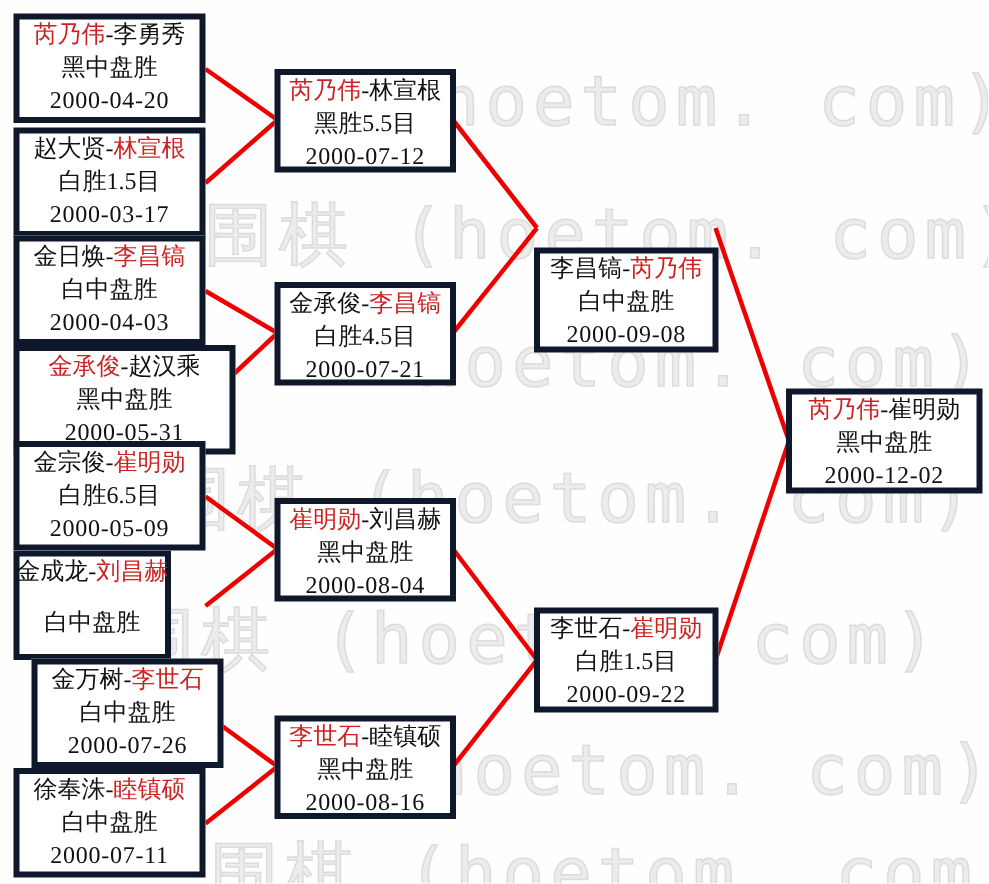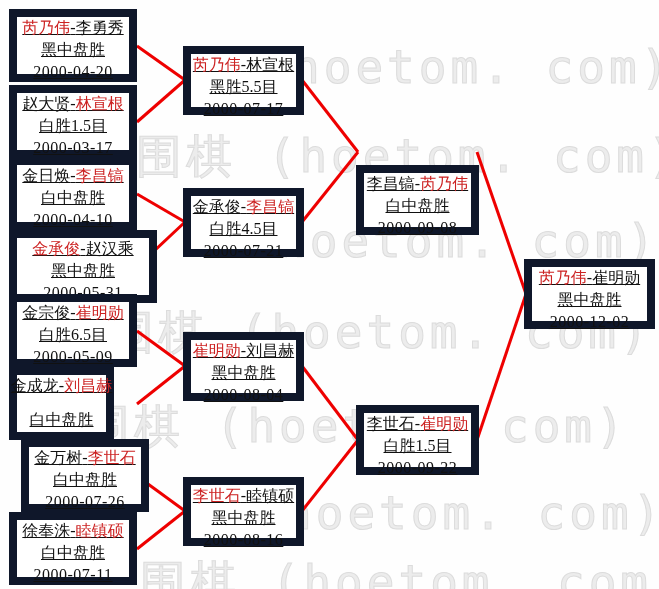--- a/index.html
+++ b/index.html
@@ -11,23 +11,23 @@
     position:absolute;z-index:0;white-space:nowrap;
     font-family:"DejaVu Sans Mono","Liberation Mono",monospace;
     font-size:46px;letter-spacing:4px;
     color:#ececec;-webkit-text-stroke:1px #dcdcdc;
     user-select:none;
   }
   #connector-layer{position:absolute;left:0;top:0;z-index:1;}
   #connector-layer line{stroke:#ee0000;stroke-width:3;}
   .match-box{
     position:absolute;z-index:2;box-sizing:border-box;
-    background:#ffffff;border:8px solid #0f172a;
+    background:#ffffff;border:4px solid #0f172a;
     display:flex;flex-direction:column;justify-content:flex-start;align-items:center;
-    text-align:center;font-size:16px;line-height:22px;color:#111111;text-decoration:underline;
+    text-align:center;font-size:16px;line-height:22px;color:#111111;
   }
   .match-box .names{white-space:nowrap;}
   .match-box .winner{color:#cc2222;}
   .match-box .date{letter-spacing:0.5px;}
 </style>
 </head>
 <body>
 
 <div id="stage">
   <div id="watermark-layer">
@@ -64,21 +64,21 @@
 
   <div class="match-box" style="left: 9px; top: 85px; width: 128px; height: 73px;">
     <div class="names"><span class="p1">赵大贤</span><span class="sep">-</span><span class="p2 winner">林宣根</span></div>
     <div class="result">白胜1.5目</div>
     <div class="date">2000-03-17</div>
   </div>
 
   <div class="match-box" style="left: 9px; top: 157px; width: 128px; height: 73px;">
     <div class="names"><span class="p1">金日焕</span><span class="sep">-</span><span class="p2 winner">李昌镐</span></div>
     <div class="result">白中盘胜</div>
-    <div class="date">2000-04-10</div>
+    <div class="date">2000-04-03</div>
   </div>
 
   <div class="match-box" style="left: 9px; top: 230px; width: 148px; height: 73px;">
     <div class="names"><span class="p1 winner">金承俊</span><span class="sep">-</span><span class="p2">赵汉乘</span></div>
     <div class="result">黑中盘胜</div>
     <div class="date">2000-05-31</div>
   </div>
 
   <div class="match-box" style="left: 9px; top: 294px; width: 128px; height: 73px;">
     <div class="names"><span class="p1">金宗俊</span><span class="sep">-</span><span class="p2 winner">崔明勋</span></div>
@@ -100,21 +100,21 @@
 
   <div class="match-box" style="left: 9px; top: 512px; width: 128px; height: 73px;">
     <div class="names"><span class="p1">徐奉洙</span><span class="sep">-</span><span class="p2 winner">睦镇硕</span></div>
     <div class="result">白中盘胜</div>
     <div class="date">2000-07-11</div>
   </div>
 
   <div class="match-box" style="left: 183px; top: 46px; width: 121px; height: 69px;">
     <div class="names"><span class="p1 winner">芮乃伟</span><span class="sep">-</span><span class="p2">林宣根</span></div>
     <div class="result">黑胜5.5目</div>
-    <div class="date">2000-07-17</div>
+    <div class="date">2000-07-12</div>
   </div>
 
   <div class="match-box" style="left: 183px; top: 188px; width: 121px; height: 69px;">
     <div class="names"><span class="p1">金承俊</span><span class="sep">-</span><span class="p2 winner">李昌镐</span></div>
     <div class="result">白胜4.5目</div>
     <div class="date">2000-07-21</div>
   </div>
 
   <div class="match-box" style="left: 183px; top: 332px; width: 121px; height: 69px;">
     <div class="names"><span class="p1 winner">崔明勋</span><span class="sep">-</span><span class="p2">刘昌赫</span></div>

